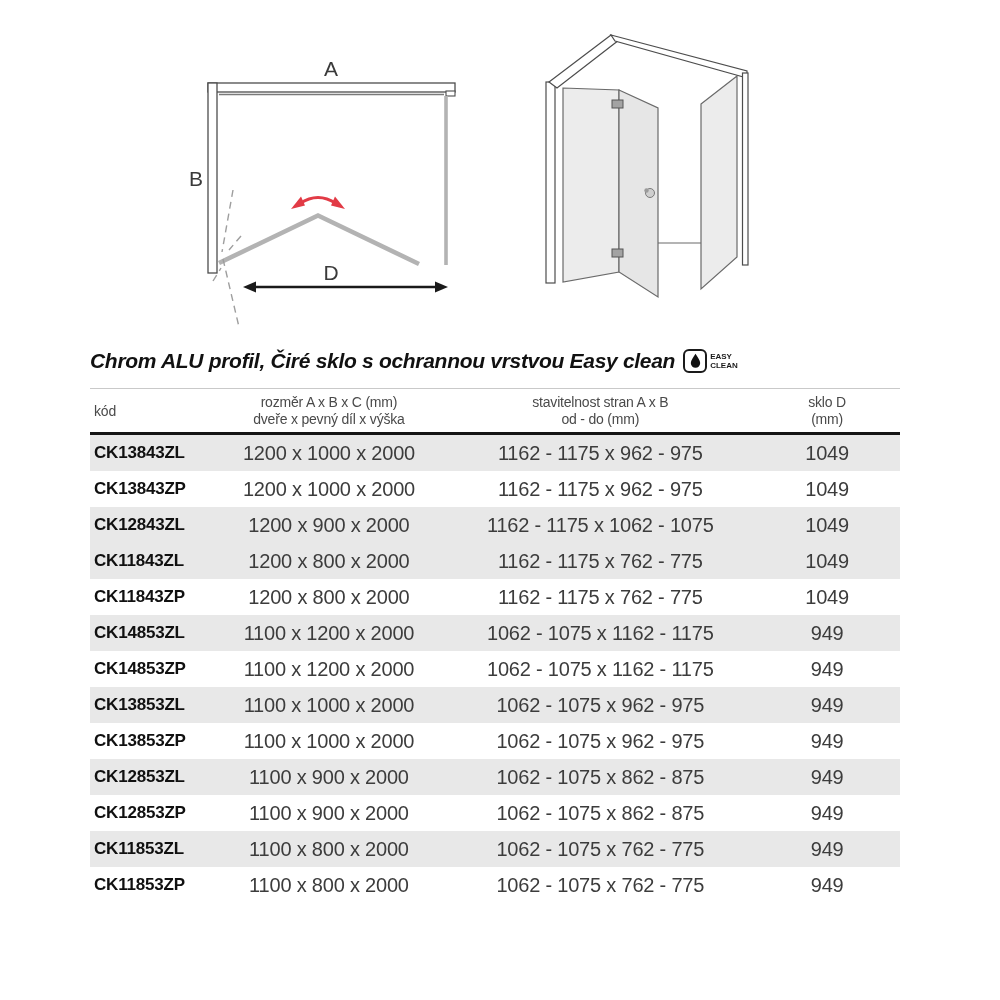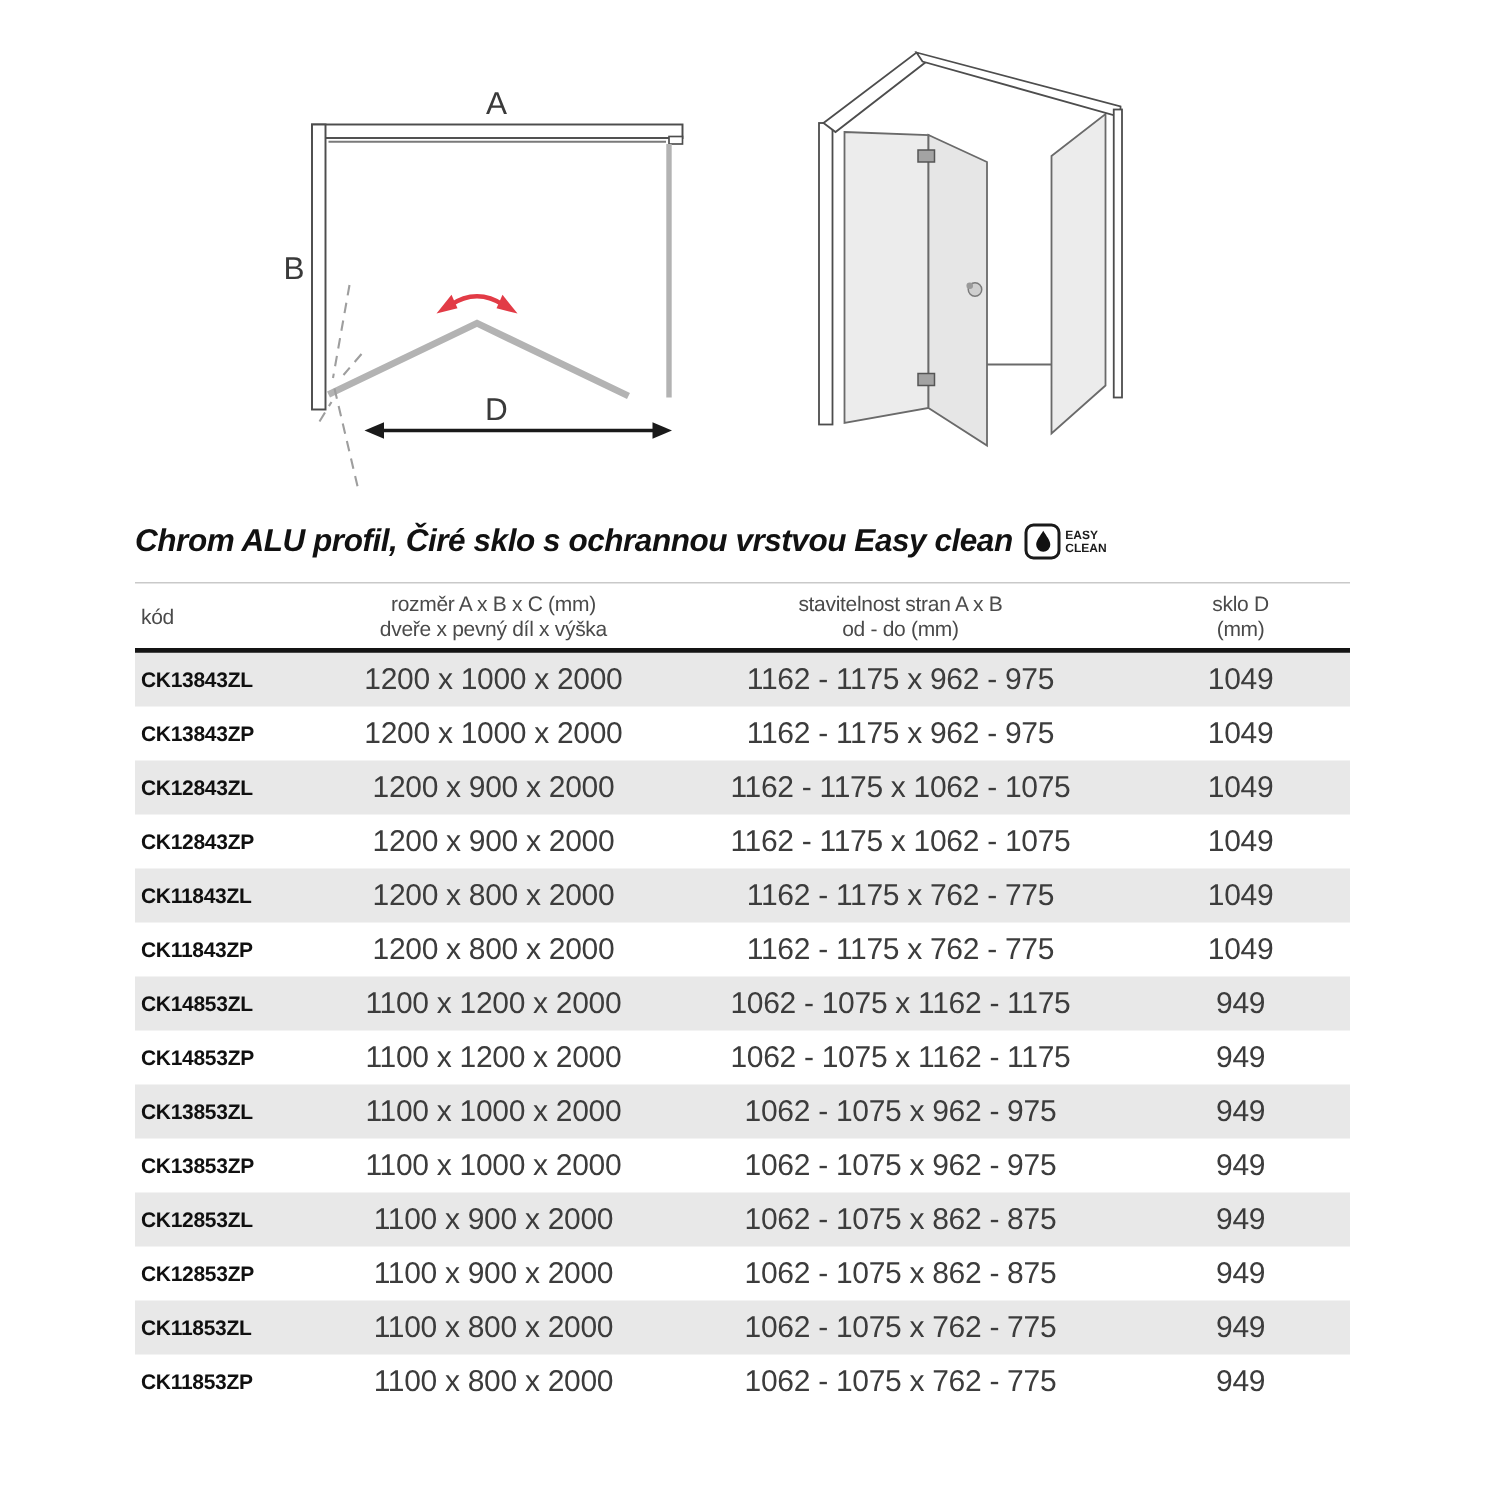--- a/index.html
+++ b/index.html
@@ -43,21 +43,21 @@
     text-align:center;vertical-align:middle;padding:5px 0 4px 0;
     border-top:1px solid #c9c9c9;border-bottom:3px solid #141414;
     letter-spacing:-0.2px;
   }
   .spec-table thead th.col-kod{text-align:left;padding-left:4px;margin-top:20px;}
   .spec-table tbody td{
     height:36px;padding:0;font-size:20px;color:#3c3c3c;text-align:center;
     letter-spacing:-0.2px;white-space:nowrap;
   }
   .spec-table tbody td.kod{
-    text-align:left;font-weight:bold;color:#101010;padding-left:4px;font-size:14px;
+    text-align:left;font-weight:bold;color:#101010;padding-left:4px;font-size:17px;
   }
   .spec-table tbody tr.shaded{background:#e8e8e8;}
 </style>
 </head>
 <body>
 
 <svg class="diagrams" viewBox="0 0 1000 345">
 
   <g>
 
@@ -171,26 +171,20 @@
         <td>1200 x 1000 x 2000</td>
         <td>1162 - 1175 x 962 - 975</td>
         <td>1049</td>
       </tr>
       <tr class="shaded">
         <td class="kod">CK12843ZL</td>
         <td>1200 x 900 x 2000</td>
         <td>1162 - 1175 x 1062 - 1075</td>
         <td>1049</td>
       </tr>
-      <tr>
-        <td class="kod">CK12843ZP</td>
-        <td>1200 x 900 x 2000</td>
-        <td>1162 - 1175 x 1062 - 1075</td>
-        <td>1049</td>
-      </tr>
       <tr class="shaded">
         <td class="kod">CK11843ZL</td>
         <td>1200 x 800 x 2000</td>
         <td>1162 - 1175 x 762 - 775</td>
         <td>1049</td>
       </tr>
       <tr>
         <td class="kod">CK11843ZP</td>
         <td>1200 x 800 x 2000</td>
         <td>1162 - 1175 x 762 - 775</td>

